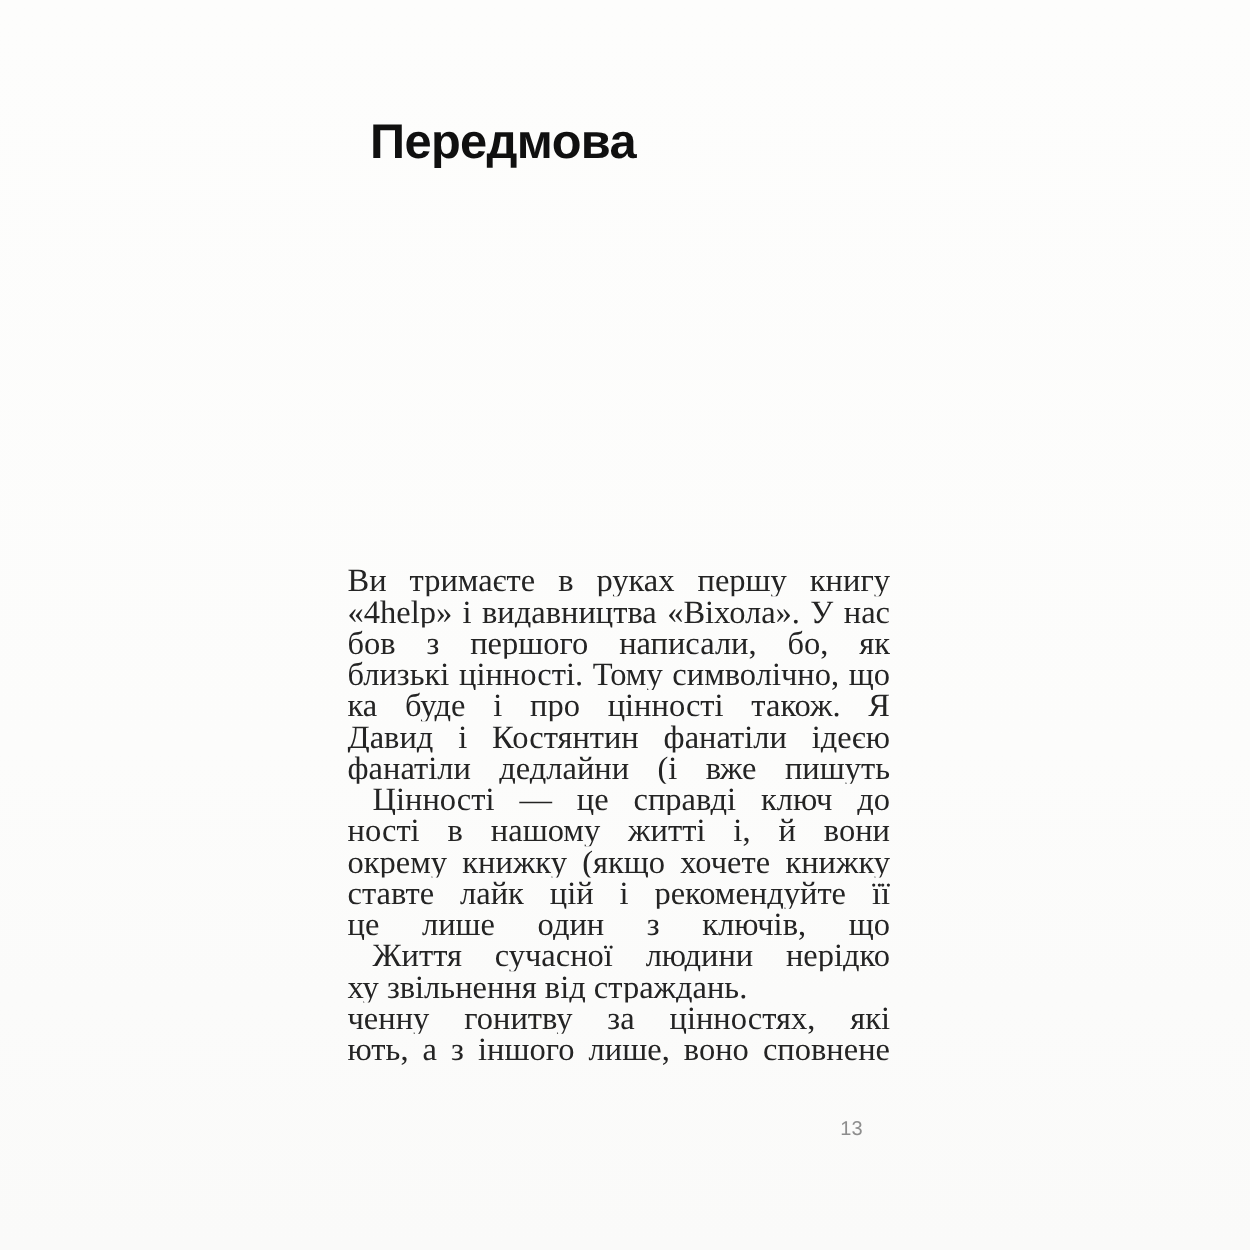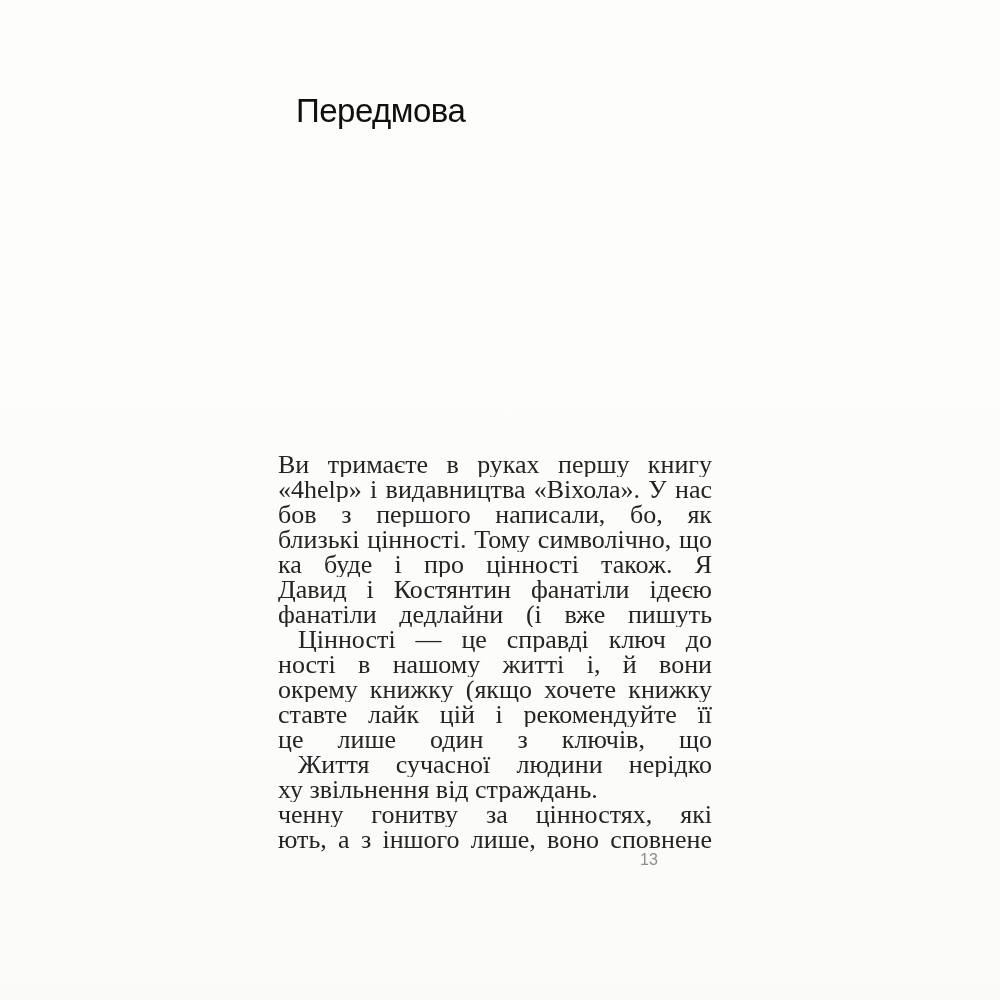--- a/index.html
+++ b/index.html
@@ -15,22 +15,22 @@
     height: 1000px;
     background: linear-gradient(180deg, #fdfdfc 0%, #fcfcfb 60%, #fafaf9 100%);
     overflow: hidden;
   }
   .heading {
     position: absolute;
     left: 296px;
     top: 92px;
     margin: 0;
     font-family: "Liberation Sans", "DejaVu Sans", sans-serif;
-    font-weight: 400;
-    font-size: 33px;
+    font-weight: 700;
+    font-size: 39px;
     letter-spacing: -0.5px;
     color: #101010;
   }
   .body-text {
     position: absolute;
     left: 278px;
     top: 452px;
     width: 434px;
     font-family: "Liberation Serif", "DejaVu Serif", serif;
     font-size: 26px;
@@ -46,23 +46,23 @@
   }
   .line.last {
     text-align-last: left;
   }
   .line.indent {
     text-indent: 20px;
   }
   .page-number {
     position: absolute;
     left: 640px;
-    top: 851px;
+    top: 895px;
     width: 50px;
-    text-align: left;
+    text-align: right;
     font-family: "Liberation Sans", "DejaVu Sans", sans-serif;
     font-size: 16px;
     color: #8d8d8d;
   }
 </style>
 </head>
 <body>
 
 <div class="page">
 

